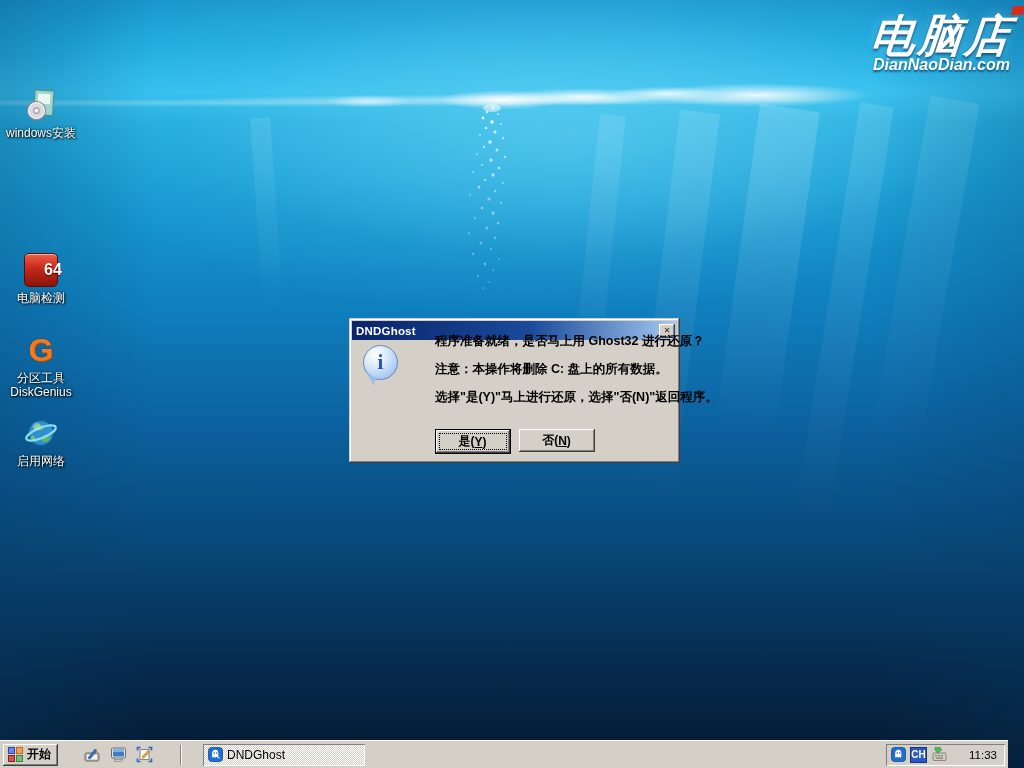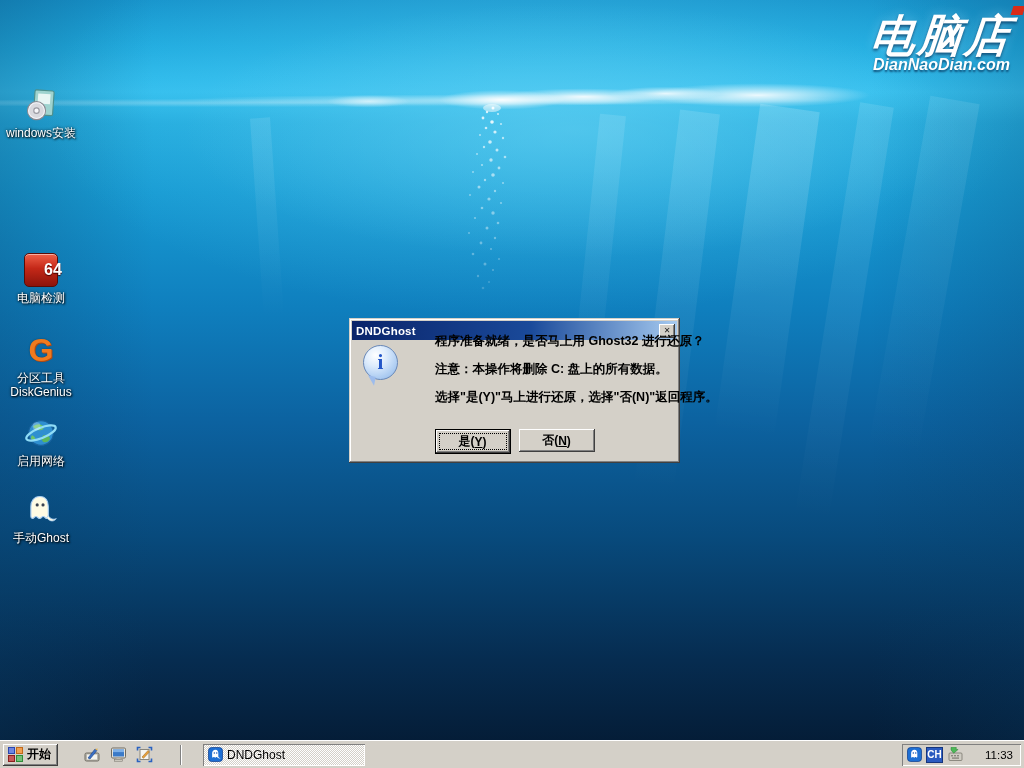--- a/index.html
+++ b/index.html
@@ -67,21 +67,21 @@
   .d-lines div{height:28px;line-height:22px;white-space:nowrap;}
   .d-buttons{position:absolute;left:0;right:0;top:111px;display:flex;justify-content:center;gap:8px;}
   .btn{position:relative;width:76px;height:23px;background:#d4d0c8;font-size:12px;font-weight:bold;color:#000;
     display:flex;align-items:center;justify-content:center;
     box-shadow:inset -1px -1px #404040,inset 1px 1px #fff,inset -2px -2px #808080,inset 2px 2px #d4d0c8;cursor:default;}
   .btn.default{border:1px solid #000;width:74px;height:23px;}
   .btn.default::after{content:"";position:absolute;inset:3px;border:1px dotted #000;}
   .btn .key{text-decoration:underline;}
 
   
-  .taskbar{position:absolute;left:0;right:0;bottom:0;height:28px;background:#d4d0c8;border-top:1px solid #fff;
+  .taskbar{position:absolute;left:0;right:16px;bottom:0;height:28px;background:#d4d0c8;border-top:1px solid #fff;
     display:flex;align-items:center;padding:0 3px;box-sizing:border-box;gap:20px;}
   .start-btn{height:22px;display:flex;align-items:center;gap:4px;padding:0 7px 0 5px;
     font-size:12px;font-weight:bold;color:#000;cursor:default;}
   .start-grid{display:grid;grid-template-columns:7px 7px;grid-template-rows:7px 7px;gap:1px;}
   .start-grid i{display:block;box-sizing:border-box;}
   .qlaunch{display:flex;align-items:center;gap:6px;padding:0 4px;}
   .qbtn{width:20px;height:20px;display:flex;align-items:center;justify-content:center;cursor:default;}
   .tb-sep{width:1px;height:20px;background:#808080;box-shadow:1px 0 0 #fff;margin:0 2px;}
   .task-btn{height:22px;width:152px;display:flex;align-items:center;gap:4px;padding:0 5px;font-size:12px;color:#000;
     background:#d4d0c8;background-image:conic-gradient(#fff 25%,transparent 0 50%,#fff 0 75%,transparent 0);
@@ -199,31 +199,20 @@
         <path d="M9 10 q4 -3 8 -1 q3 2 0 4 q-5 2 -8 -3z" fill="#6cc46a"></path>
         <path d="M18 18 q5 -1 6 3 q-2 4 -6 3 q-3 -3 0 -6z" fill="#5bb65c"></path>
         <path d="M8 18 q3 1 3 4 q-2 1 -4 -1 q0 -2 1 -3z" fill="#6cc46a"></path>
         <ellipse cx="16" cy="16" rx="14" ry="4.6" fill="none" stroke="#8fdcf6" stroke-width="2" transform="rotate(-22 16 16)"></ellipse>
         <circle cx="12" cy="10" r="3.5" fill="#ffffff" opacity=".25"></circle>
       </svg>
     </div>
     <div class="lbl">启用网络</div>
   </div>
 
-  <div class="dicon" style="top:491px;">
-    <div class="ic">
-      <svg width="36" height="36" viewBox="0 0 32 32">
-        <path d="M15 4 C9.5 4 7 8.5 7 13 L7 21.5 C7 23.6 8.8 24.1 10 22.6 C10.9 21.5 12.1 21.5 13 22.6 C13.9 23.8 15.6 23.8 16.5 22.6 C17.4 21.5 18.6 21.5 19.5 22.6 C20.7 24.1 22.5 23.6 22.5 21.5 L22.5 13 C22.5 8.5 20.5 4 15 4 Z" fill="#fffbe4" stroke="#a8cdf2" stroke-width="1"></path>
-        <path d="M21 23 C24 26.5 27.8 26.6 29.6 23.6 C27 24.9 24.3 23.9 22.4 21 Z" fill="#fffbe4" stroke="#a8cdf2" stroke-width=".7"></path>
-        <circle cx="12.6" cy="11.5" r="1.4" fill="#3a4250"></circle>
-          <circle cx="17.8" cy="11.5" r="1.4" fill="#3a4250"></circle>
-      </svg>
-    </div>
-    <div class="lbl">手动Ghost</div>
-  </div>
 
 
 
   <div class="dialog">
     <div class="titlebar">
       <span class="t-text">DNDGhost</span>
       <span class="close-btn">
         <span>✕</span>
       </span>
     </div>

